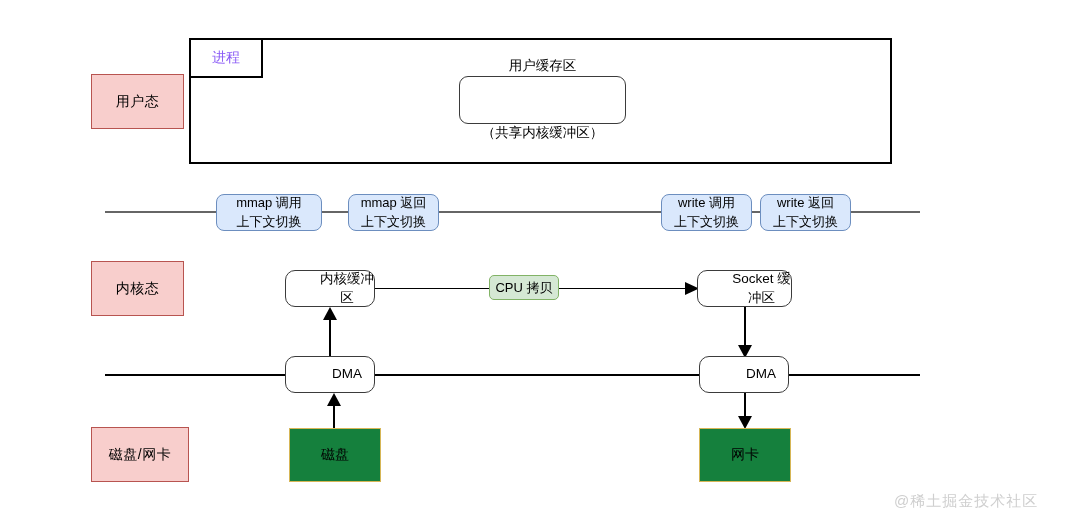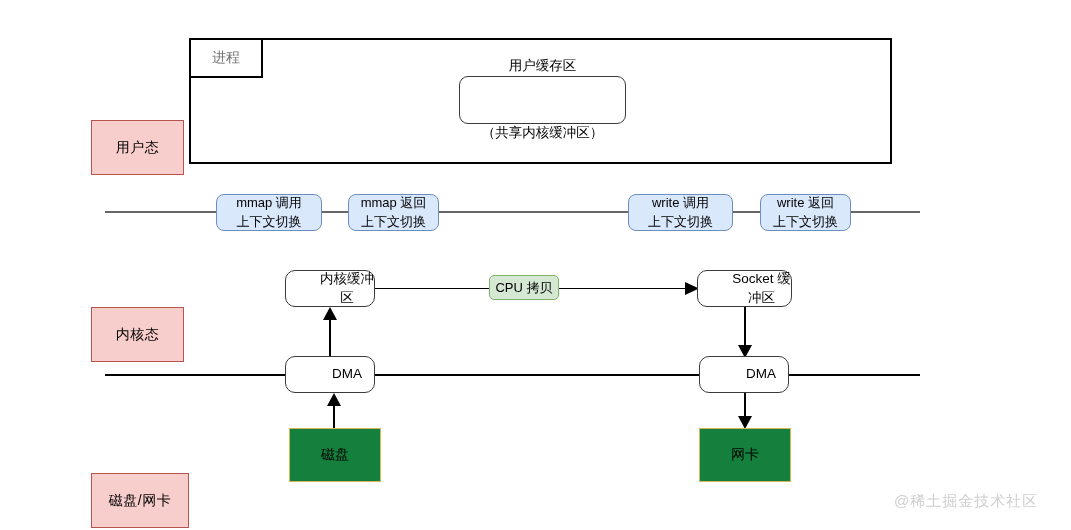--- a/index.html
+++ b/index.html
@@ -22,36 +22,35 @@
   
   .stage-label {
     background: #f8cecc;
     border: 1px solid #b85450;
     display: flex;
     align-items: center;
     justify-content: center;
     font-size: 14px;
     color: #000000;
     letter-spacing: 0.5px;
-    margin-top: 46px;
   }
 
   
   .process-box {
     border: 2px solid #000000;
     background: #ffffff;
   }
   .process-tab {
     border: 2px solid #000000;
     background: #ffffff;
     display: flex;
     align-items: center;
     justify-content: center;
     font-size: 14px;
-    color: #737373;
+    color: #8b5cf6;
   }
 
   
   .rbox {
     background: #ffffff;
     border: 1.6px solid #3b3b3b;
     border-radius: 9px;
     display: flex;
     flex-direction: column;
     align-items: center;
@@ -142,21 +141,21 @@
   <div class="abs ctx-box" style="left:216px; top:194px; width:106px; height:37px;">
     <span>mmap 调用</span>
     <span>上下文切换</span>
   </div>
 
   <div class="abs ctx-box" style="left:348px; top:194px; width:91px; height:37px;">
     <span>mmap 返回</span>
     <span>上下文切换</span>
   </div>
 
-  <div class="abs ctx-box" style="left:628px; top:194px; width:105px; height:37px;">
+  <div class="abs ctx-box" style="left:661px; top:194px; width:91px; height:37px;">
     <span>write 调用</span>
     <span>上下文切换</span>
   </div>
 
   <div class="abs ctx-box" style="left:760px; top:194px; width:91px; height:37px;">
     <span>write 返回</span>
     <span>上下文切换</span>
   </div>
 
   <div class="abs stage-label" style="left:91px; top:261px; width:93px; height:55px;">

